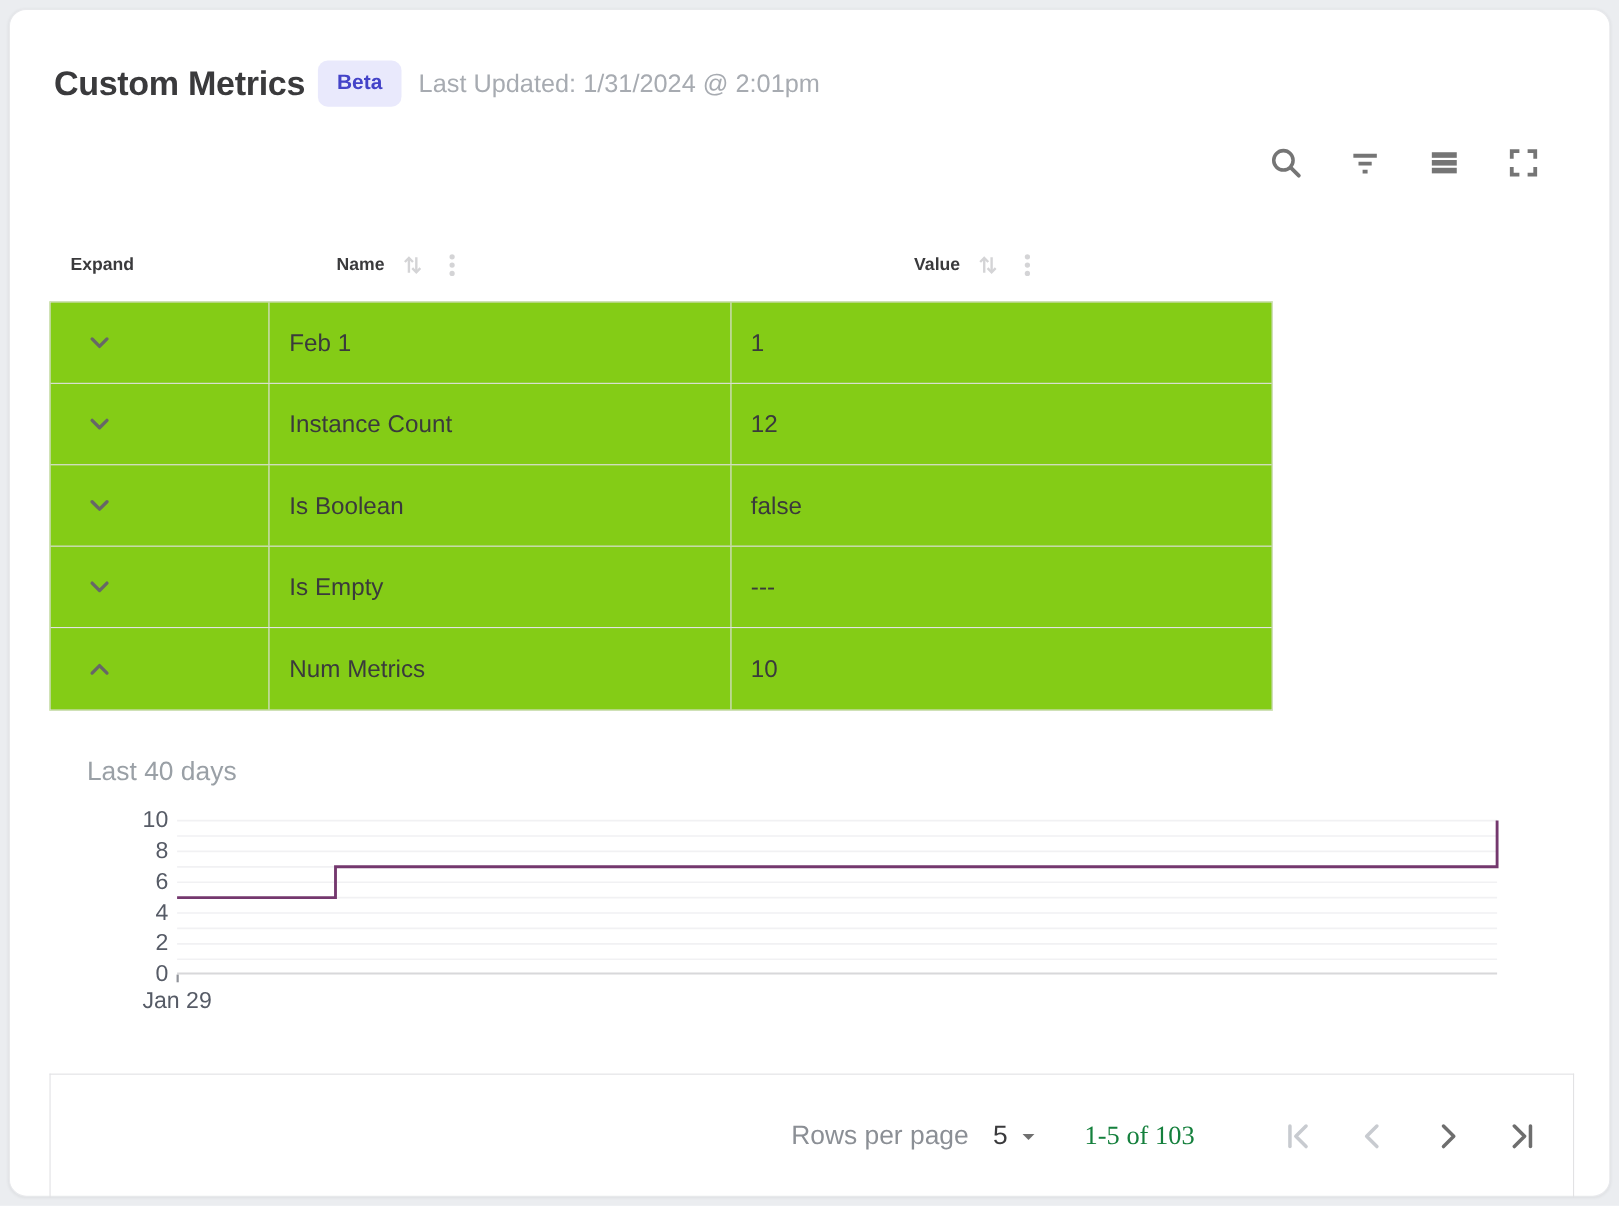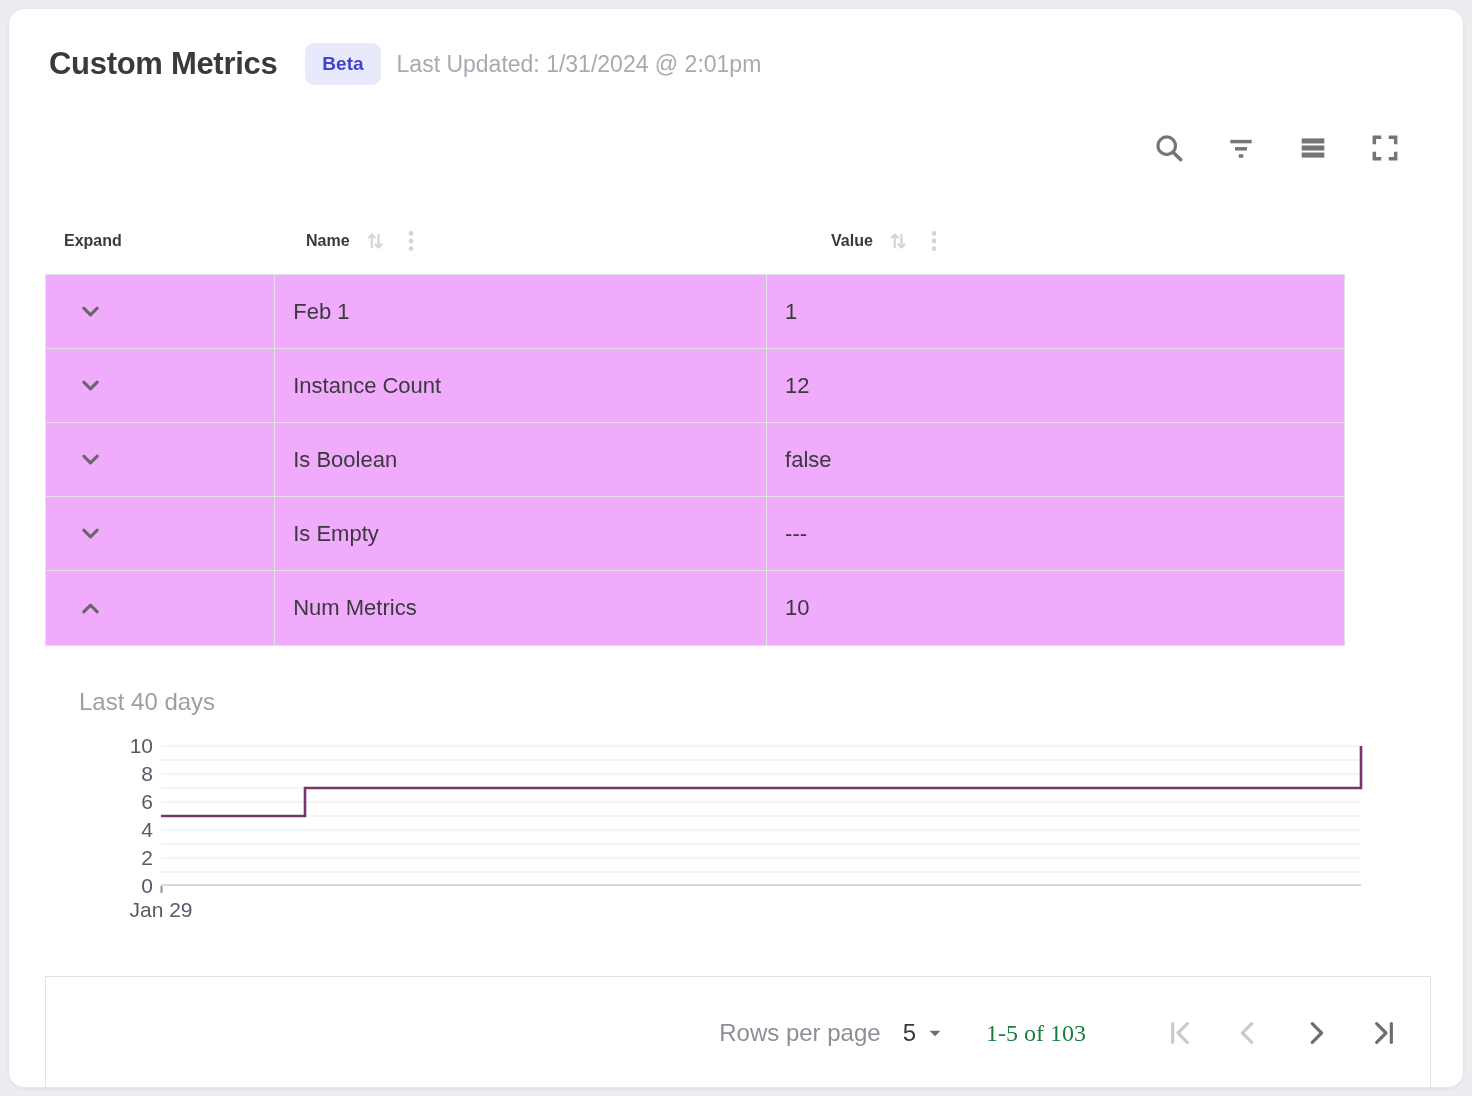--- a/index.html
+++ b/index.html
@@ -3,45 +3,45 @@
 <meta charset="utf-8">
 <style>
   * { margin:0; padding:0; box-sizing:border-box; }
   html,body { width:1472px; height:1096px; background:#ebedf0; overflow:hidden;
               font-family:"Liberation Sans", sans-serif; }
   .card { position:absolute; left:8px; top:8px; width:1456px; height:1080px;
           background:#ffffff; border-radius:16px; border:1px solid #e8e9ec;
           box-shadow:0 1px 3px rgba(0,0,0,.06); }
 
   
-  .hdr { position:absolute; top:34px; left:40px; display:flex; align-items:center; }
+  .hdr { position:absolute; top:46px; left:40px; display:flex; align-items:center; }
   .title { font-size:31px; font-weight:700; color:#3a3a3c; letter-spacing:-.3px; }
-  .badge { margin-left:28px; background:#e9e9fc; color:#4443c8; font-weight:700;
+  .badge { margin-left:12px; background:#e9e9fc; color:#4443c8; font-weight:700;
            font-size:19px; padding:10px 17px; border-radius:9px; }
   .updated { margin-left:16px; font-size:23px; color:#a7abb1; }
 
   
   .toolbar { position:absolute; top:123px; right:62px; display:flex; gap:40px; }
   .tbtn { width:32px; height:32px; color:#757575; cursor:pointer; background:none; border:none; }
   .tbtn svg { width:32px; height:32px; display:block; }
 
   
   .thead { position:absolute; top:202px; left:36px; width:1386px; height:60px;
            display:flex; align-items:center; }
   .th { display:flex; align-items:center; font-size:16px; font-weight:700; color:#3a3a3c; }
   .col1 { width:243px; padding-left:19px; }
   .col2 { width:525px; padding-left:18px; }
   .col3 { width:618px; padding-left:18px; }
   .sort-ic, .menu-ic { width:26px; height:26px; color:#d4d4d6; cursor:pointer; }
   .sort-ic { margin-left:12px; }
   .menu-ic { margin-left:10px; }
   .sort-ic svg, .menu-ic svg { width:26px; height:26px; display:block; }
 
-  .tbody { position:absolute; top:265px; left:36px; width:1300px;
-           border:1px solid #e2e2e4; background:#f0abfc; }
+  .tbody { position:absolute; top:265px; left:36px; width:1112px;
+           border:1px solid #e2e2e4; background:#84cc16; }
   .trow { display:flex; height:74px; align-items:center; }
   .trow:not(:last-child) { border-bottom:1px solid #e2e2e4; }
   .cell { height:100%; display:flex; align-items:center; font-size:22px; color:#3a3a3c; }
   .cell.c1 { width:243px; padding-left:31px; border-right:1px solid #e2e2e4; }
   .cell.c2 { width:525px; padding-left:18px; border-right:1px solid #e2e2e4; }
   .cell.c3 { width:616px; padding-left:18px; }
   .chev { width:27px; height:27px; color:#676767; cursor:pointer; background:none; border:none; }
   .chev svg { width:27px; height:27px; display:block; }
   .chev.up svg { transform:rotate(180deg); }
 

